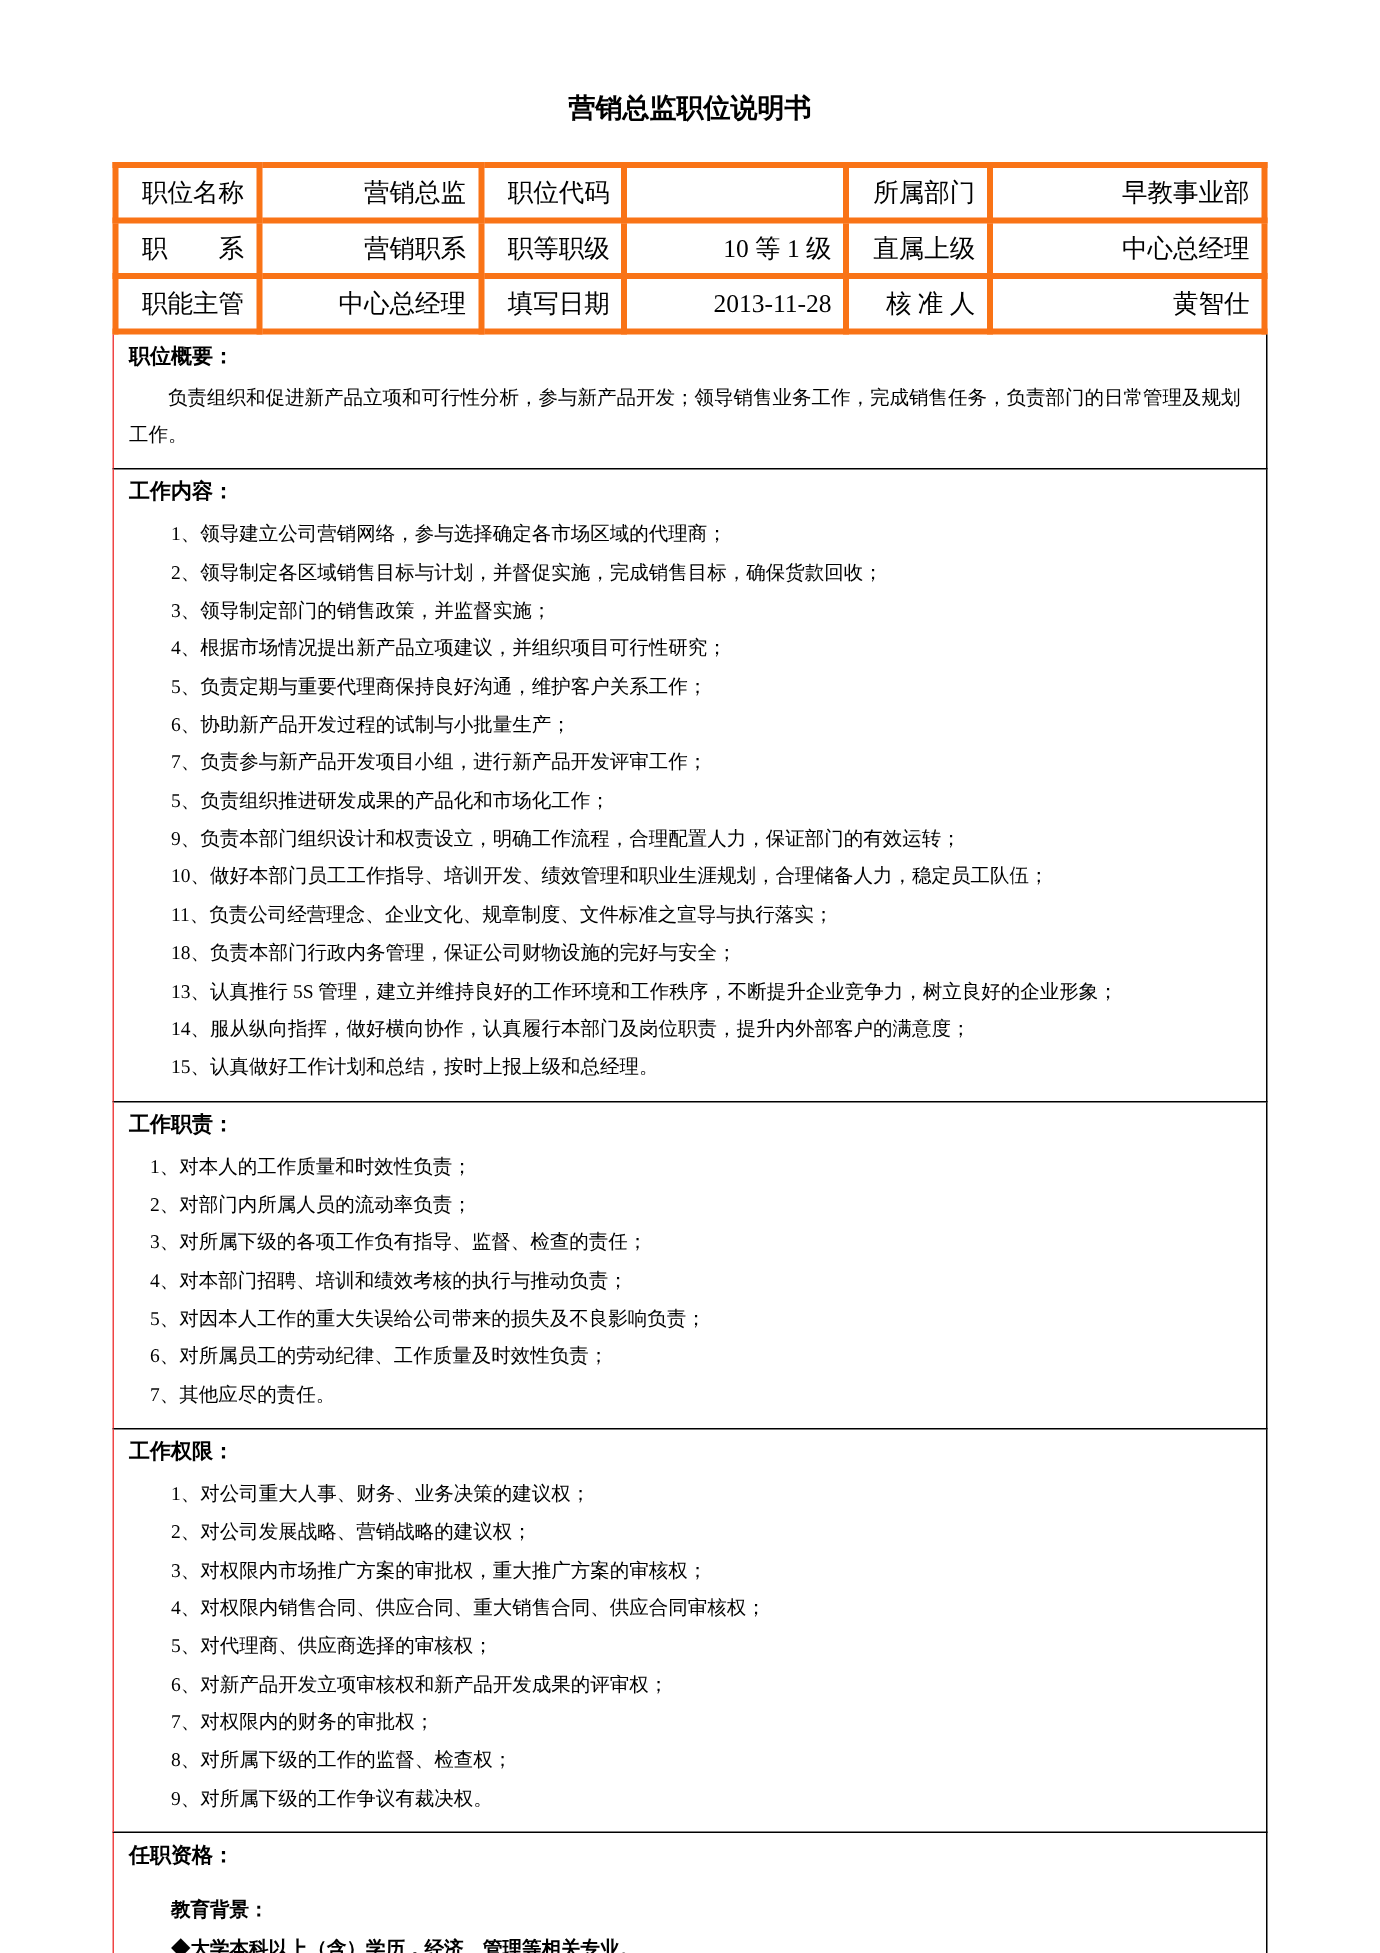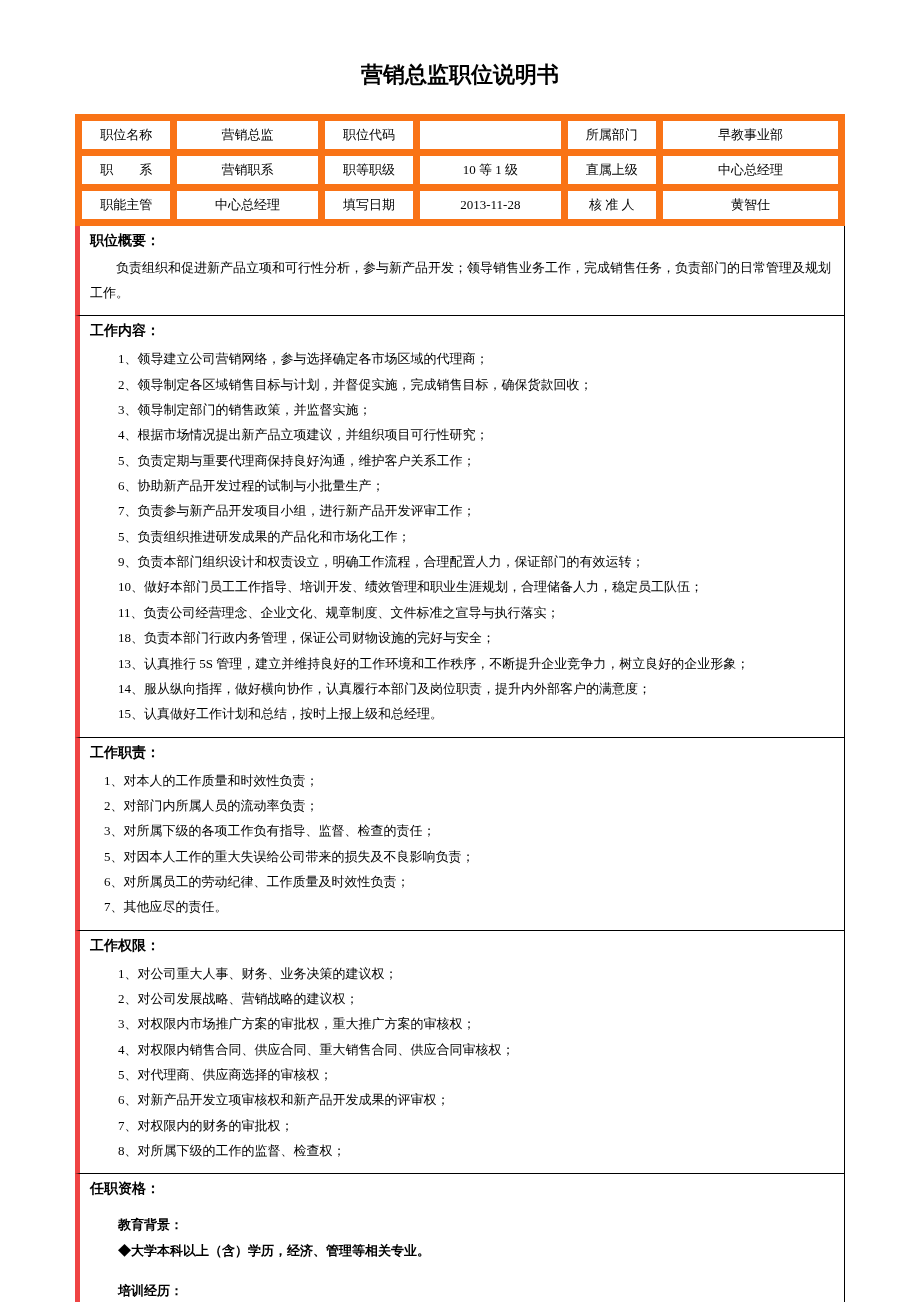--- a/index.html
+++ b/index.html
@@ -10,43 +10,43 @@
     body {
       background: #fff;
       font-family: "SimSun", "宋体", serif;
       font-size: 14px;
       color: #000;
       padding: 60px 75px;
       width: 920px;
     }
     .title {
       text-align: center;
-      font-size: 22px;
+      font-size: 18px;
       font-weight: bold;
       margin-bottom: 24px;
       font-family: "SimHei", "黑体", sans-serif;
     }
     table.header-table {
       width: 100%;
       border-collapse: collapse;
       margin-bottom: 0;
     }
     table.header-table td {
-      border: 7px solid #f97316;
+      border: 4px solid #f97316;
       padding: 5px 8px;
-      text-align: center;
-      font-size: 13px;
+      text-align: right;
+      font-size: 17px;
       height: 28px;
       vertical-align: middle;
     }
     table.header-table td.bold {
       font-weight: normal;
     }
     .section {
-      border-left: 5px solid #ef4444;
+      border-left: 1px solid #ef4444;
       border-right: 1px solid #000;
       border-bottom: 1px solid #000;
       padding: 6px 10px 10px 10px;
     }
     .section-title {
       font-weight: bold;
       font-size: 14px;
       margin-bottom: 6px;
       font-family: "SimHei", "黑体", sans-serif;
     }
@@ -149,37 +149,39 @@
       <div class="item">15、认真做好工作计划和总结，按时上报上级和总经理。</div>
     </div>
 </div>
 
 <div class="section">
   <div class="section-title">工作职责：</div>
   <div class="list" style="padding-left:14px" id="dutiesList">
       <div class="item">1、对本人的工作质量和时效性负责；</div>
       <div class="item">2、对部门内所属人员的流动率负责；</div>
       <div class="item">3、对所属下级的各项工作负有指导、监督、检查的责任；</div>
+      <div class="item">4、对本部门招聘、培训和绩效考核的执行与推动负责；</div>
       <div class="item">5、对因本人工作的重大失误给公司带来的损失及不良影响负责；</div>
       <div class="item">6、对所属员工的劳动纪律、工作质量及时效性负责；</div>
       <div class="item">7、其他应尽的责任。</div>
     </div>
 </div>
 
 <div class="section">
   <div class="section-title">工作权限：</div>
   <div class="list" id="authorityList">
       <div class="item">1、对公司重大人事、财务、业务决策的建议权；</div>
       <div class="item">2、对公司发展战略、营销战略的建议权；</div>
       <div class="item">3、对权限内市场推广方案的审批权，重大推广方案的审核权；</div>
       <div class="item">4、对权限内销售合同、供应合同、重大销售合同、供应合同审核权；</div>
       <div class="item">5、对代理商、供应商选择的审核权；</div>
       <div class="item">6、对新产品开发立项审核权和新产品开发成果的评审权；</div>
       <div class="item">7、对权限内的财务的审批权；</div>
       <div class="item">8、对所属下级的工作的监督、检查权；</div>
+      <div class="item">9、对所属下级的工作争议有裁决权。</div>
     </div>
 </div>
 
 <div class="section section-last">
   <div class="section-title">任职资格：</div>
   <div class="sub-title">教育背景：</div>
   <div class="sub-item">◆大学本科以上（含）学历，经济、管理等相关专业。</div>
   <div class="sub-title">培训经历：</div>
   <div class="sub-item">◆接受过战略管理、组织变革管理、管理能力开发、市场营销、合同法、财务管理、谈判技巧等方面的培训；</div>
 </div>

